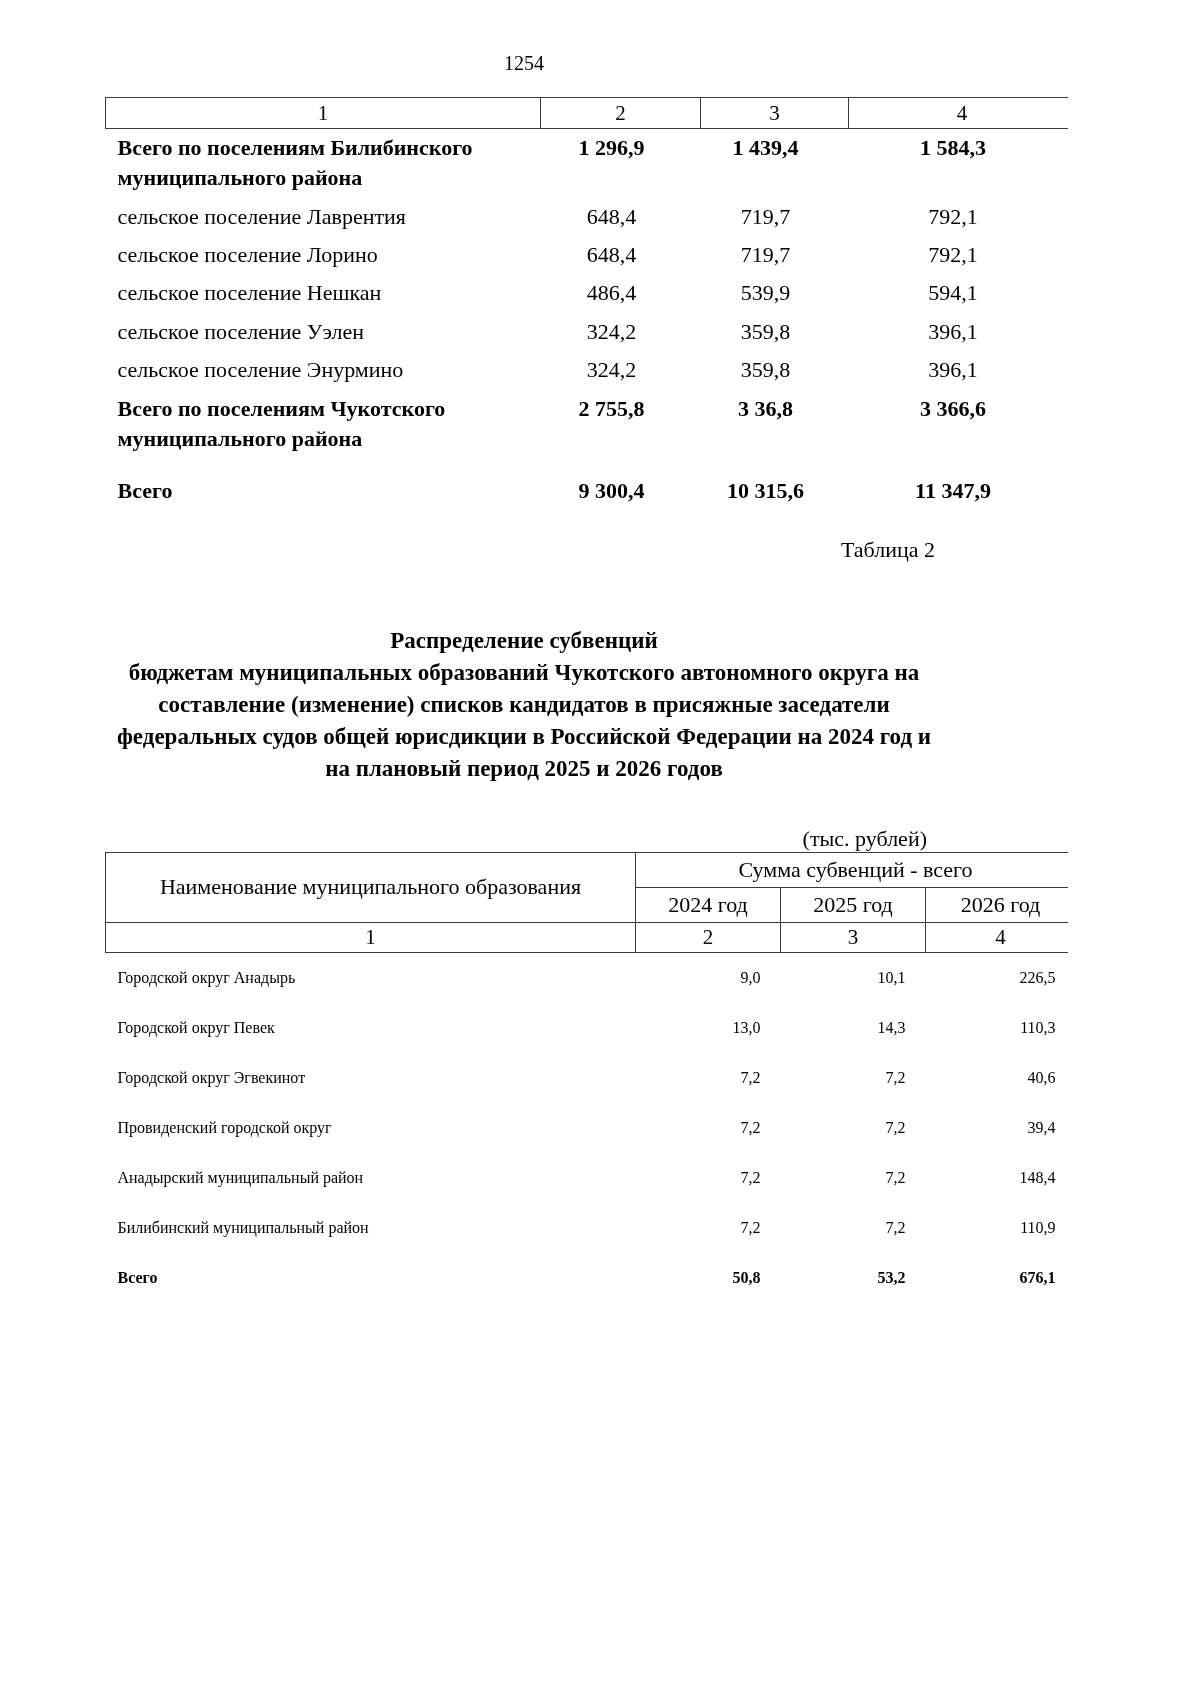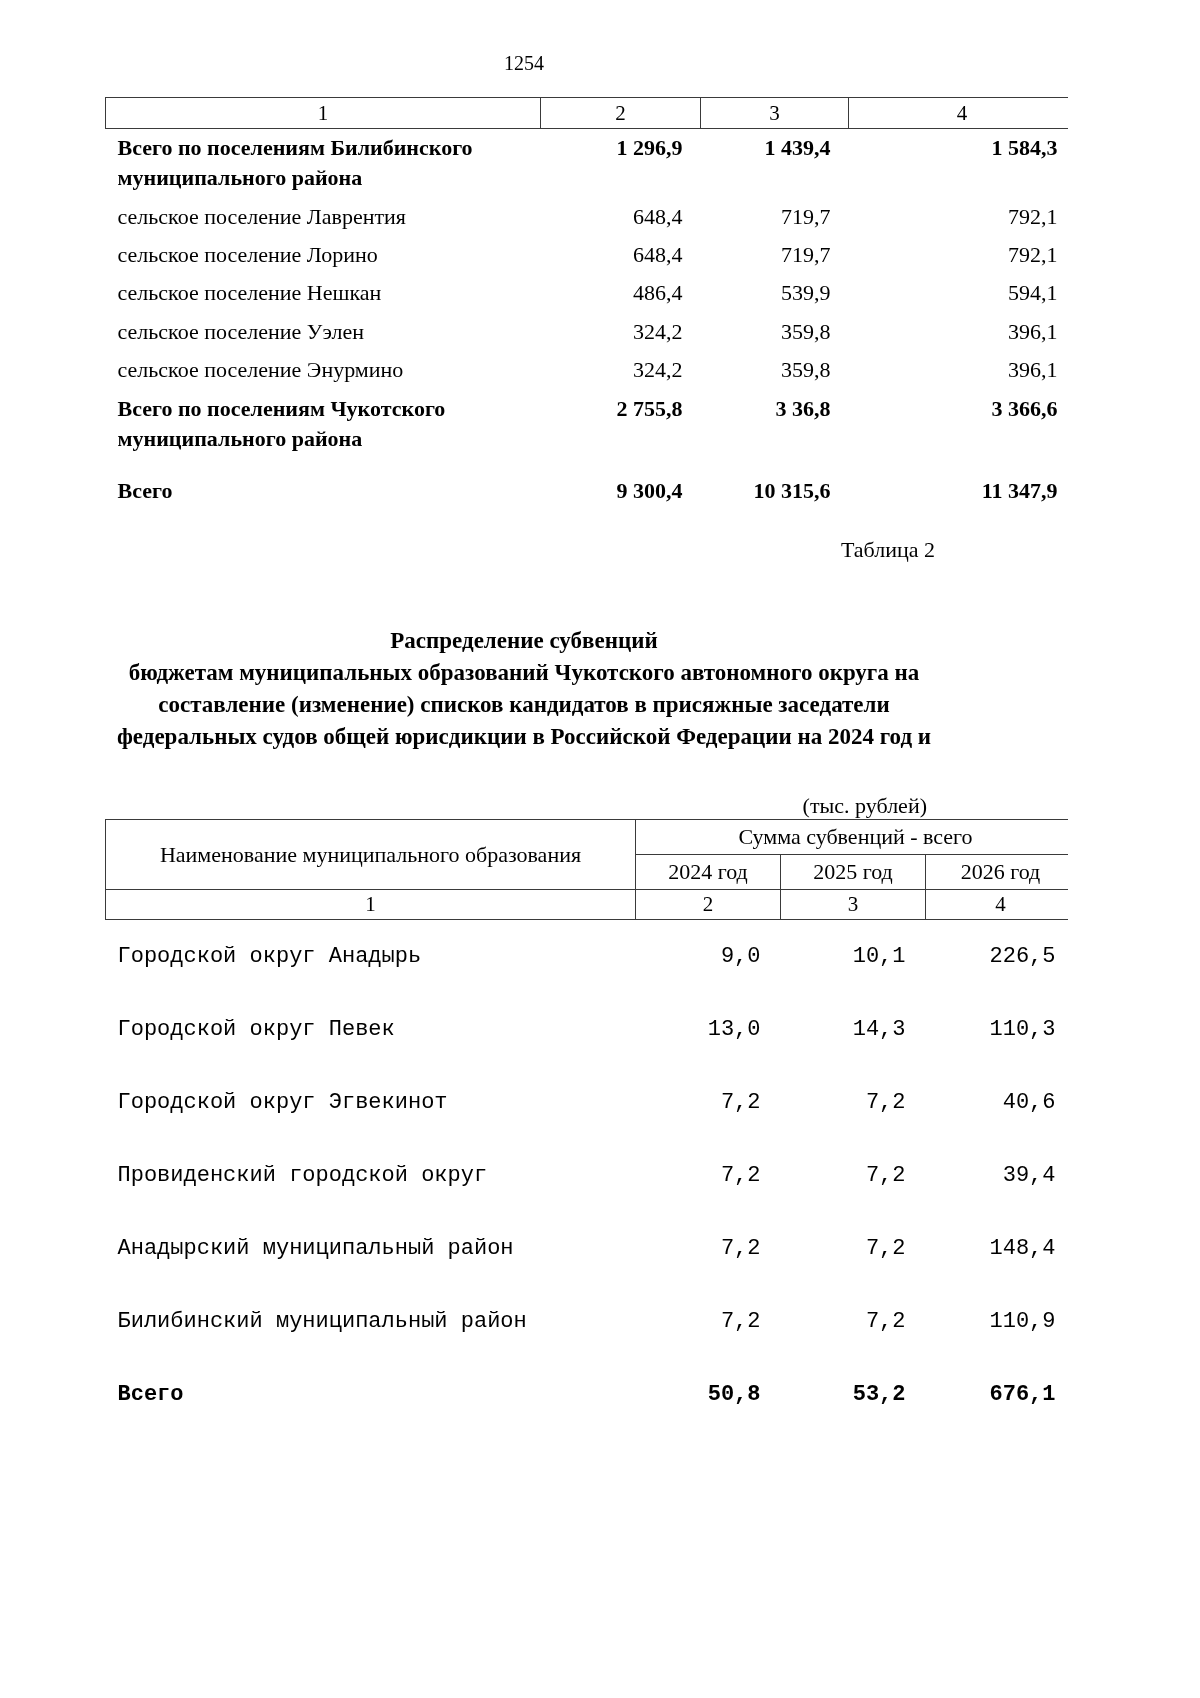--- a/index.html
+++ b/index.html
@@ -31,21 +31,21 @@
     padding:2px 4px;
     height:26px;
   }
   .t1 tbody td {
     font-size:22px;
     padding:4px 0;
     vertical-align:top;
     line-height:1.38;
   }
   .t1 td.name { padding-left:12px; padding-right:10px; text-align:left; }
-  .t1 td.num { text-align:right; padding-right:18px; }
+  .t1 td.num { text-align:center; padding-right:18px; }
   tr.bold td { font-weight:bold; }
   .t1 tr.total td { padding-top:18px; }
   
   .caption-t2 {
     text-align:right;
     font-size:22px;
     margin-top:26px;
     padding-right:8px;
   }
   .title-block {
@@ -69,24 +69,23 @@
   .t2 thead th {
     border:1px solid #3a3a3a;
     font-weight:normal;
     font-size:22px;
     text-align:center;
     padding:4px 6px;
     vertical-align:middle;
   }
   .t2 thead tr.numrow th { font-size:21px; padding:2px 4px; }
   .t2 tbody td {
-    font-size:22px;
-    padding:24px 0;
+    font-size:16px;
+    padding:16px 0;
     vertical-align:top;
-    font-family:Liberation Mono, monospace;
   }
   .t2 td.name { padding-left:12px; padding-right:8px; text-align:left; }
   .t2 td.num { text-align:right; padding-right:20px; }
 </style>
 </head>
 <body>
 
 <div class="page">
 
   <div class="page-number">1254</div>
@@ -158,20 +157,21 @@
     </tbody>
   </table>
 
   <div class="caption-t2">Таблица 2</div>
 
   <div class="title-block">
     <div>Распределение субвенций</div>
     <div>бюджетам муниципальных образований Чукотского автономного округа на</div>
     <div>составление (изменение) списков кандидатов в присяжные заседатели</div>
     <div>федеральных судов общей юрисдикции в Российской Федерации на 2024 год и</div>
+    <div>на плановый период 2025 и 2026 годов</div>
   </div>
 
   <div class="units">(тыс. рублей)</div>
 
   <table class="t2">
     <colgroup>
         <col class="c1">
         <col class="c2">
         <col class="c3">
         <col class="c4">

